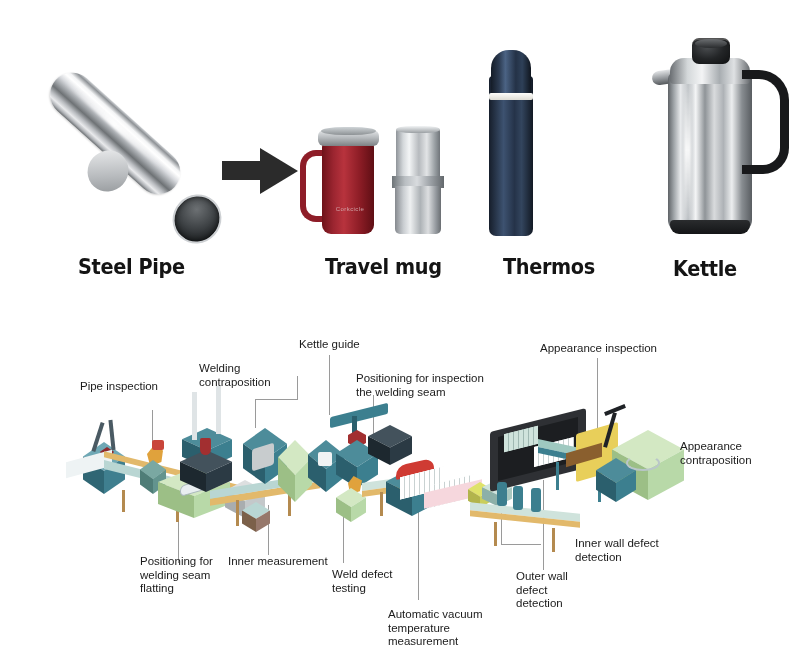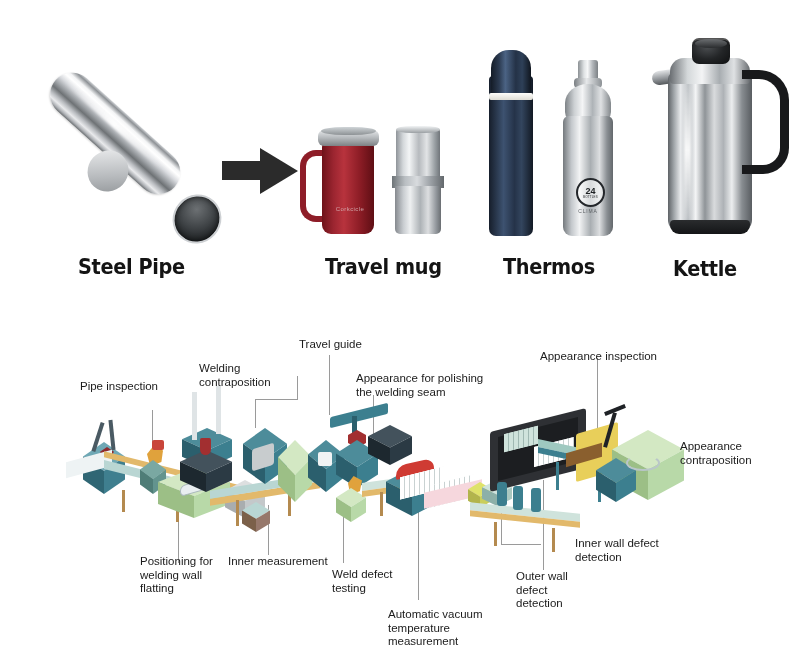--- a/index.html
+++ b/index.html
@@ -260,31 +260,20 @@
         <div class="tumbler-mid"></div>
         <div class="tumbler-bot"></div>
       </div>
     </div>
 
     <div id="thermos-wrap">
       <div class="flask">
         <div class="flask-body"></div>
         <div class="flask-cap"></div>
         <div class="flask-ring"></div>
-      </div>
-      <div class="bottle">
-        <div class="bottle-neck"></div>
-        <div class="bottle-collar"></div>
-        <div class="bottle-shoulder"></div>
-        <div class="bottle-body"></div>
-        <div class="bottle-logo">
-          <span>24</span>
-          <small>BOTTLES</small>
-        </div>
-        <div class="bottle-sub">CLIMA</div>
       </div>
     </div>
 
     <div id="kettle-wrap">
       <div class="kettle-spout"></div>
       <div class="kettle-body"></div>
       <div class="kettle-hi"></div>
       <div class="kettle-shoulder"></div>
       <div class="kettle-cap"></div>
       <div class="kettle-cap-ring"></div>
@@ -480,36 +469,36 @@
     </div>
     <div class="blk" style="left:596px;top:158px;width:40px;height:44px;--t:#4d8c9a;--l:#2b5f6d;--r:#3c7f8f;">
       <i class="t"></i>
         <i class="l"></i>
         <i class="r"></i>
     </div>
     <div style="position:absolute;left:626px;top:155px;width:30px;height:12px;border-radius:50%;border:2px solid #b9c6c9;border-top-color:transparent;"></div>
 
     <div class="diag-label" style="left:80px;top:80px;">Pipe inspection</div>
     <div class="diag-label" style="left:140px;top:255px;">Positioning for
-welding wall
+welding seam
 flatting</div>
     <div class="diag-label" style="left:199px;top:62px;">Welding
 contraposition</div>
     <div class="diag-label" style="left:228px;top:255px;">Inner measurement</div>
-    <div class="diag-label" style="left:299px;top:38px;">Travel guide</div>
-    <div class="diag-label" style="left:356px;top:72px;">Appearance for polishing
+    <div class="diag-label" style="left:299px;top:38px;">Kettle guide</div>
+    <div class="diag-label" style="left:356px;top:72px;">Positioning for inspection
 the welding seam</div>
     <div class="diag-label" style="left:332px;top:268px;">Weld defect
 testing</div>
     <div class="diag-label" style="left:388px;top:308px;">Automatic vacuum
 temperature
 measurement</div>
     <div class="diag-label" style="left:516px;top:270px;">Outer wall
 defect
 detection</div>
     <div class="diag-label" style="left:546px;top:237px;margin-left:29px;">Inner wall defect
 detection</div>
-    <div class="diag-label" style="left:540px;top:50px;">Appearance inspection</div>
+    <div class="diag-label" style="left:540px;top:42px;">Appearance inspection</div>
     <div class="diag-label" style="left:680px;top:140px;">Appearance
 contraposition</div>
 
   </div>
 </div>
 
 </body></html>

